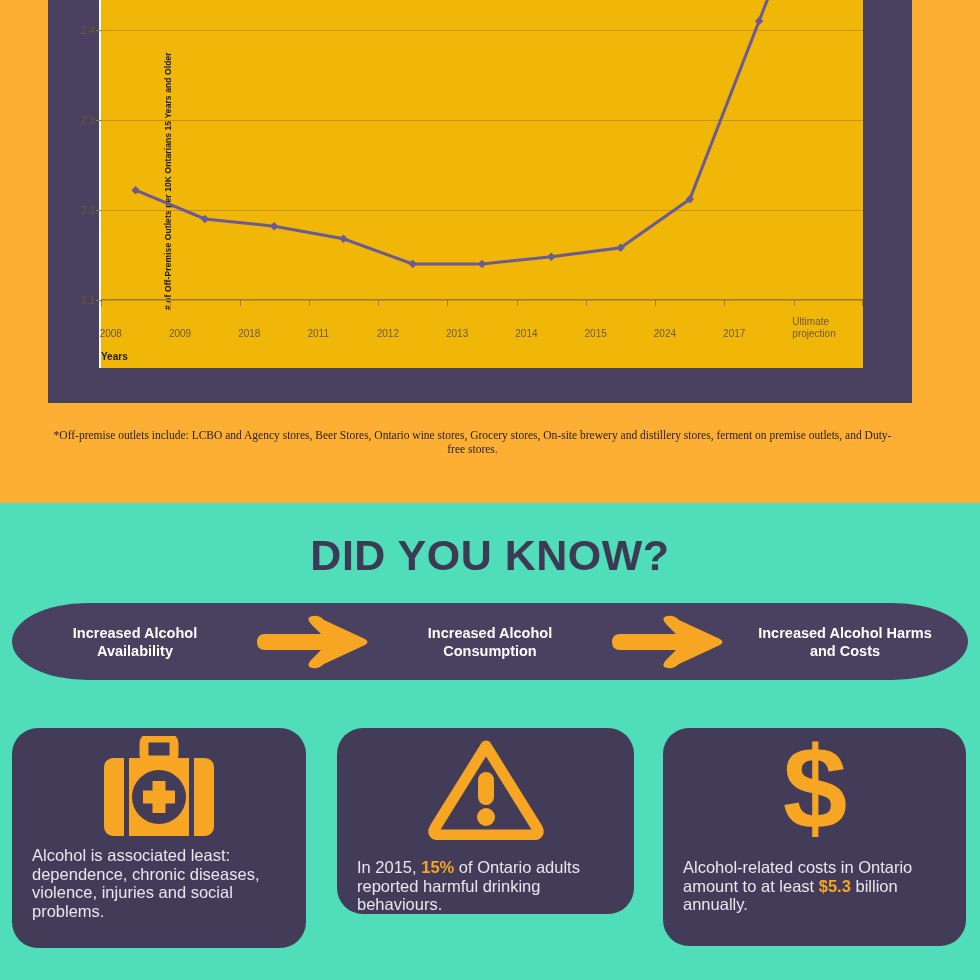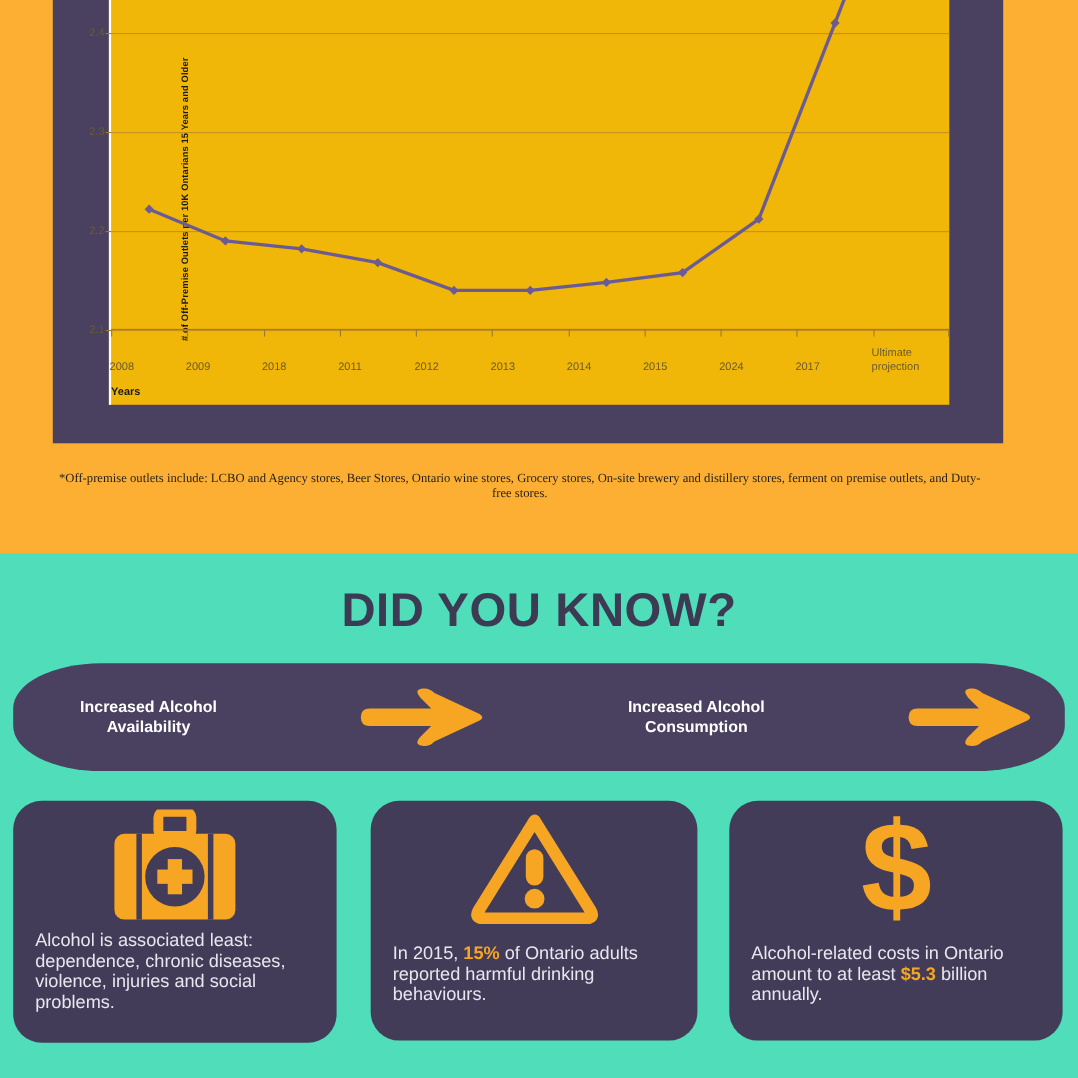--- a/index.html
+++ b/index.html
@@ -64,40 +64,40 @@
 
   
   #bottom-section{position:absolute;left:0;top:503px;width:980px;height:477px;background:#4FDDBA;}
 
   #did-you-know{
     position:absolute;left:0;top:28px;width:980px;text-align:center;
     font-size:43px;font-weight:bold;color:#3D3B54;letter-spacing:.5px;
   }
 
   #flow-banner{
-    position:absolute;left:12px;top:100px;width:956px;height:98px;
+    position:absolute;left:12px;top:100px;width:956px;height:77px;
     background:#4A4160;border-radius:80px/41px;
     display:flex;align-items:center;justify-content:space-between;
     padding:0 28px;box-sizing:border-box;
   }
   .flow-label{
     color:#ffffff;font-size:14.5px;font-weight:bold;line-height:18px;
     text-align:center;width:190px;
   }
   .flow-arrow{width:116px;height:56px;flex:0 0 auto;}
 
   #cards{
     position:absolute;left:0;top:225px;width:980px;height:230px;
   }
   .card{
     position:absolute;top:0;background:#433C58;border-radius:26px;
     box-sizing:border-box;
   }
   #card-1{left:12px;width:294px;height:220px;}
-  #card-2{left:337px;width:297px;height:218px;}
+  #card-2{left:337px;width:297px;height:186px;}
   #card-3{left:663px;width:303px;height:218px;}
   .card-icon{position:absolute;left:0;width:100%;top:8px;height:110px;text-align:center;}
   .card-text{
     position:absolute;left:20px;right:14px;
     color:#E8E6EE;font-size:16.5px;line-height:18.5px;
   }
   #card-1 .card-text{top:118px;}
   #card-2 .card-text{top:130px;}
   #card-3 .card-text{top:130px;}
   .hl{color:#F6A623;font-weight:bold;}
@@ -192,20 +192,21 @@
                L69 50 Q64 55 58 54 Q50 53 56 46 L66 36 L10 36 Q2 36 2 28 Z" fill="#F6A623"></path>
     </svg>
 
     <div class="flow-label">Increased Alcohol Consumption</div>
 
     <svg class="flow-arrow" viewBox="0 0 116 56">
       <path d="M2 28 Q2 20 10 20 L66 20 L56 10 Q50 3 58 2 Q64 1 69 6 L110 25 Q115 28 110 31
                L69 50 Q64 55 58 54 Q50 53 56 46 L66 36 L10 36 Q2 36 2 28 Z" fill="#F6A623"></path>
     </svg>
 
+    <div class="flow-label">Increased Alcohol Harms and Costs</div>
   </div>
 
   <div id="cards">
 
     <div class="card" id="card-1">
       <div class="card-icon">
         <svg width="126" height="106" viewBox="0 0 126 106">
           <rect x="48" y="2" width="30" height="22" rx="5" fill="none" stroke="#F6A623" stroke-width="9"></rect>
           <rect x="8" y="22" width="110" height="78" rx="9" fill="#F6A623"></rect>
           <rect x="28" y="22" width="5" height="78" fill="#433C58"></rect>

